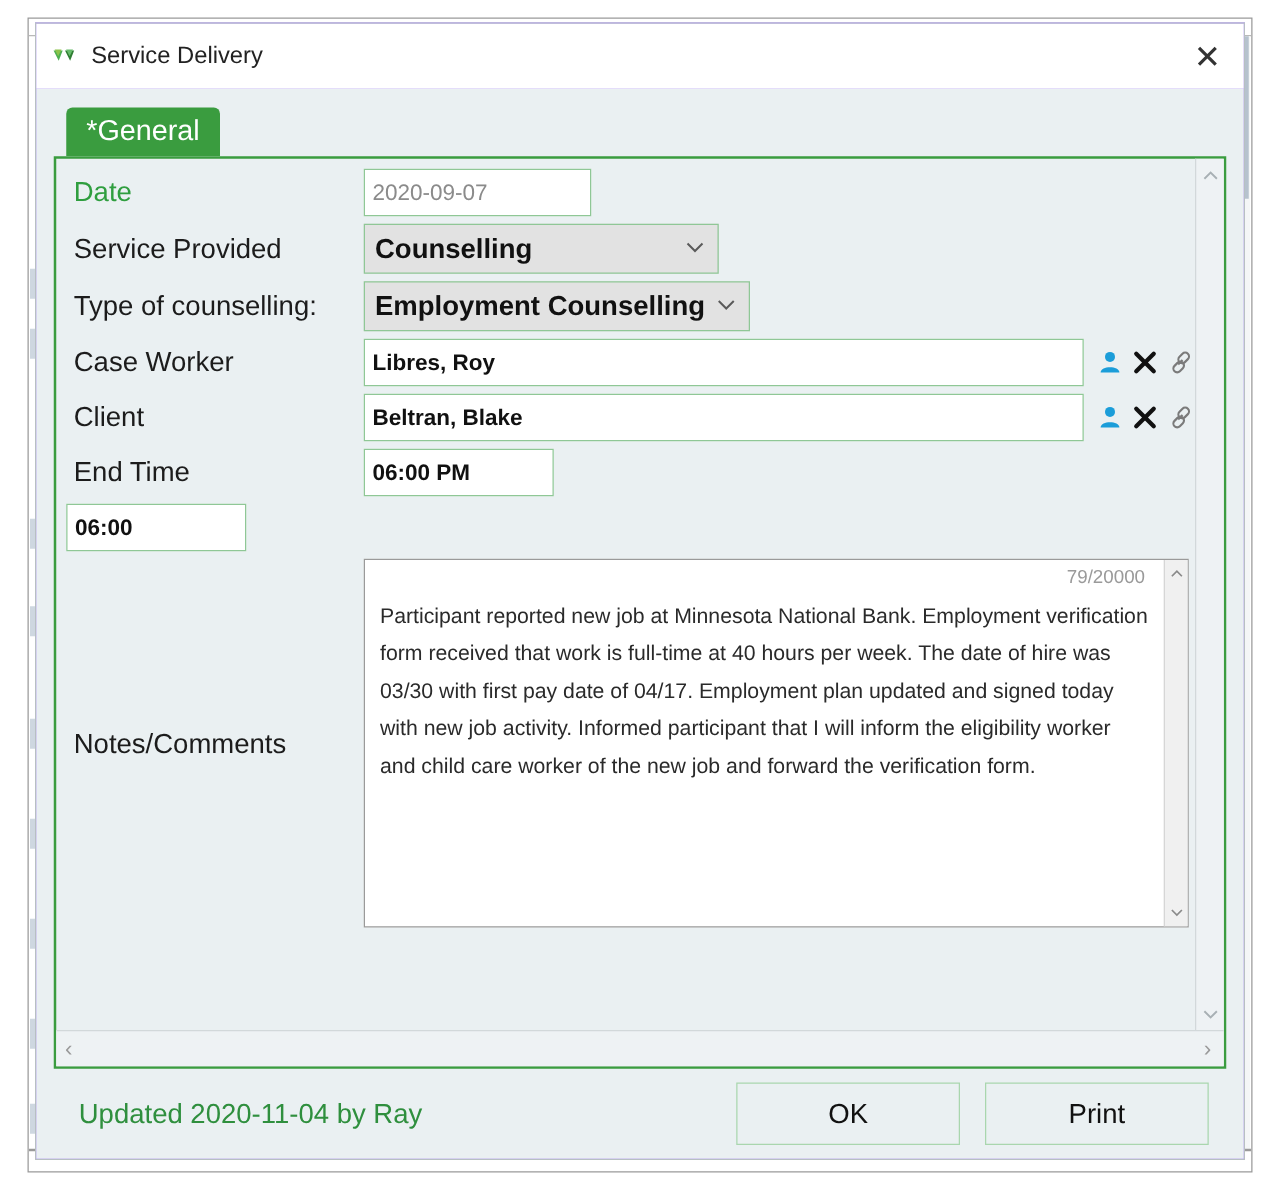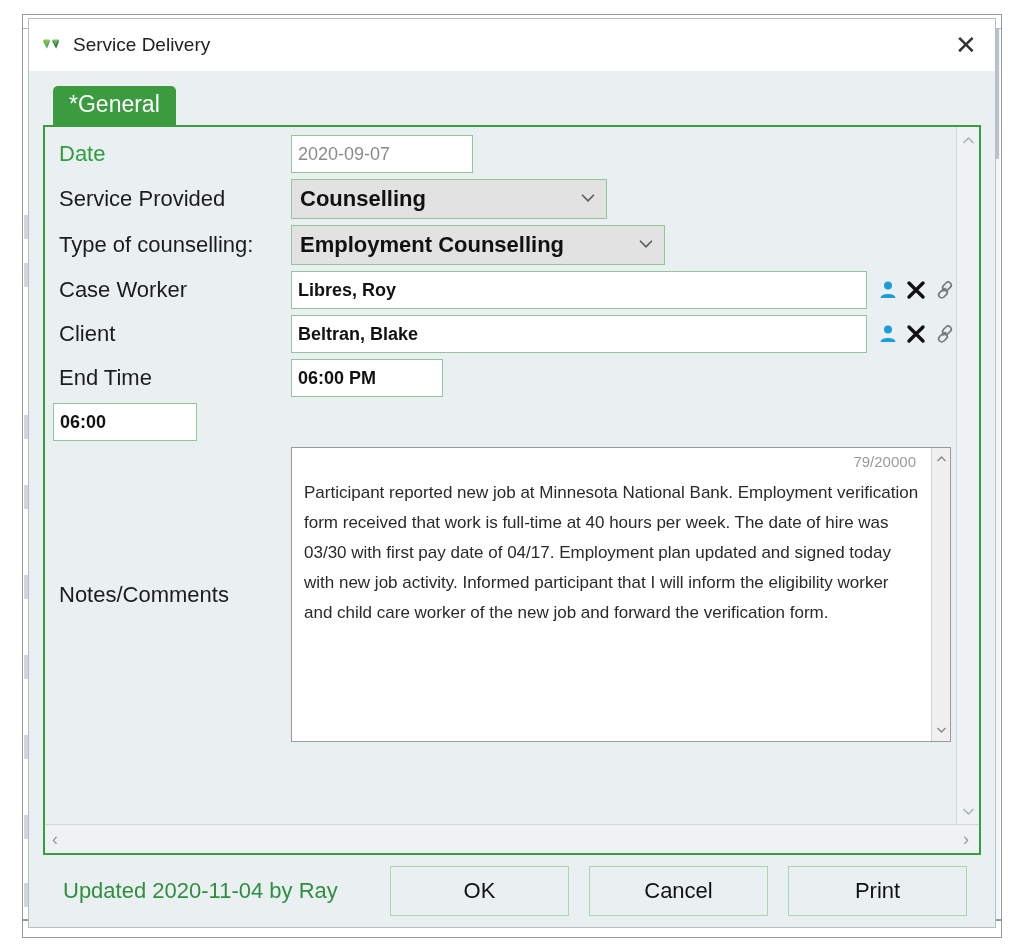--- a/index.html
+++ b/index.html
@@ -246,22 +246,22 @@
     background: #e2e2e2;
     box-sizing: border-box;
     height: 40px;
     padding: 0 34px 0 8px;
     color: #111111;
     display: flex;
     align-items: center;
     cursor: pointer;
     user-select: none;
   }
-  .sel.w-service { width: 316px; }
-  .sel.w-type { width: 374px; }
+  .sel.w-service { width: 284px; }
+  .sel.w-type { width: 309px; }
   .chev {
     position: absolute;
     right: 11px;
     top: 50%;
     transform: translateY(-60%);
     pointer-events: none;
   }
 
   .row-icons {
     display: flex;
@@ -570,18 +570,17 @@
 
       <div id="panel-hscroll">
         <span class="hs-arrow left">‹</span>
         <span class="hs-arrow right">›</span>
       </div>
     </div>
 
     <div id="footer">
       <div id="updated-text">Updated 2020-11-04 by Ray</div>
       <button class="btn">OK</button>
-      <button class="btn">Cancel</button>
       <button class="btn">Print</button>
     </div>
 
   </div>
 </div>
 
 </body></html>

